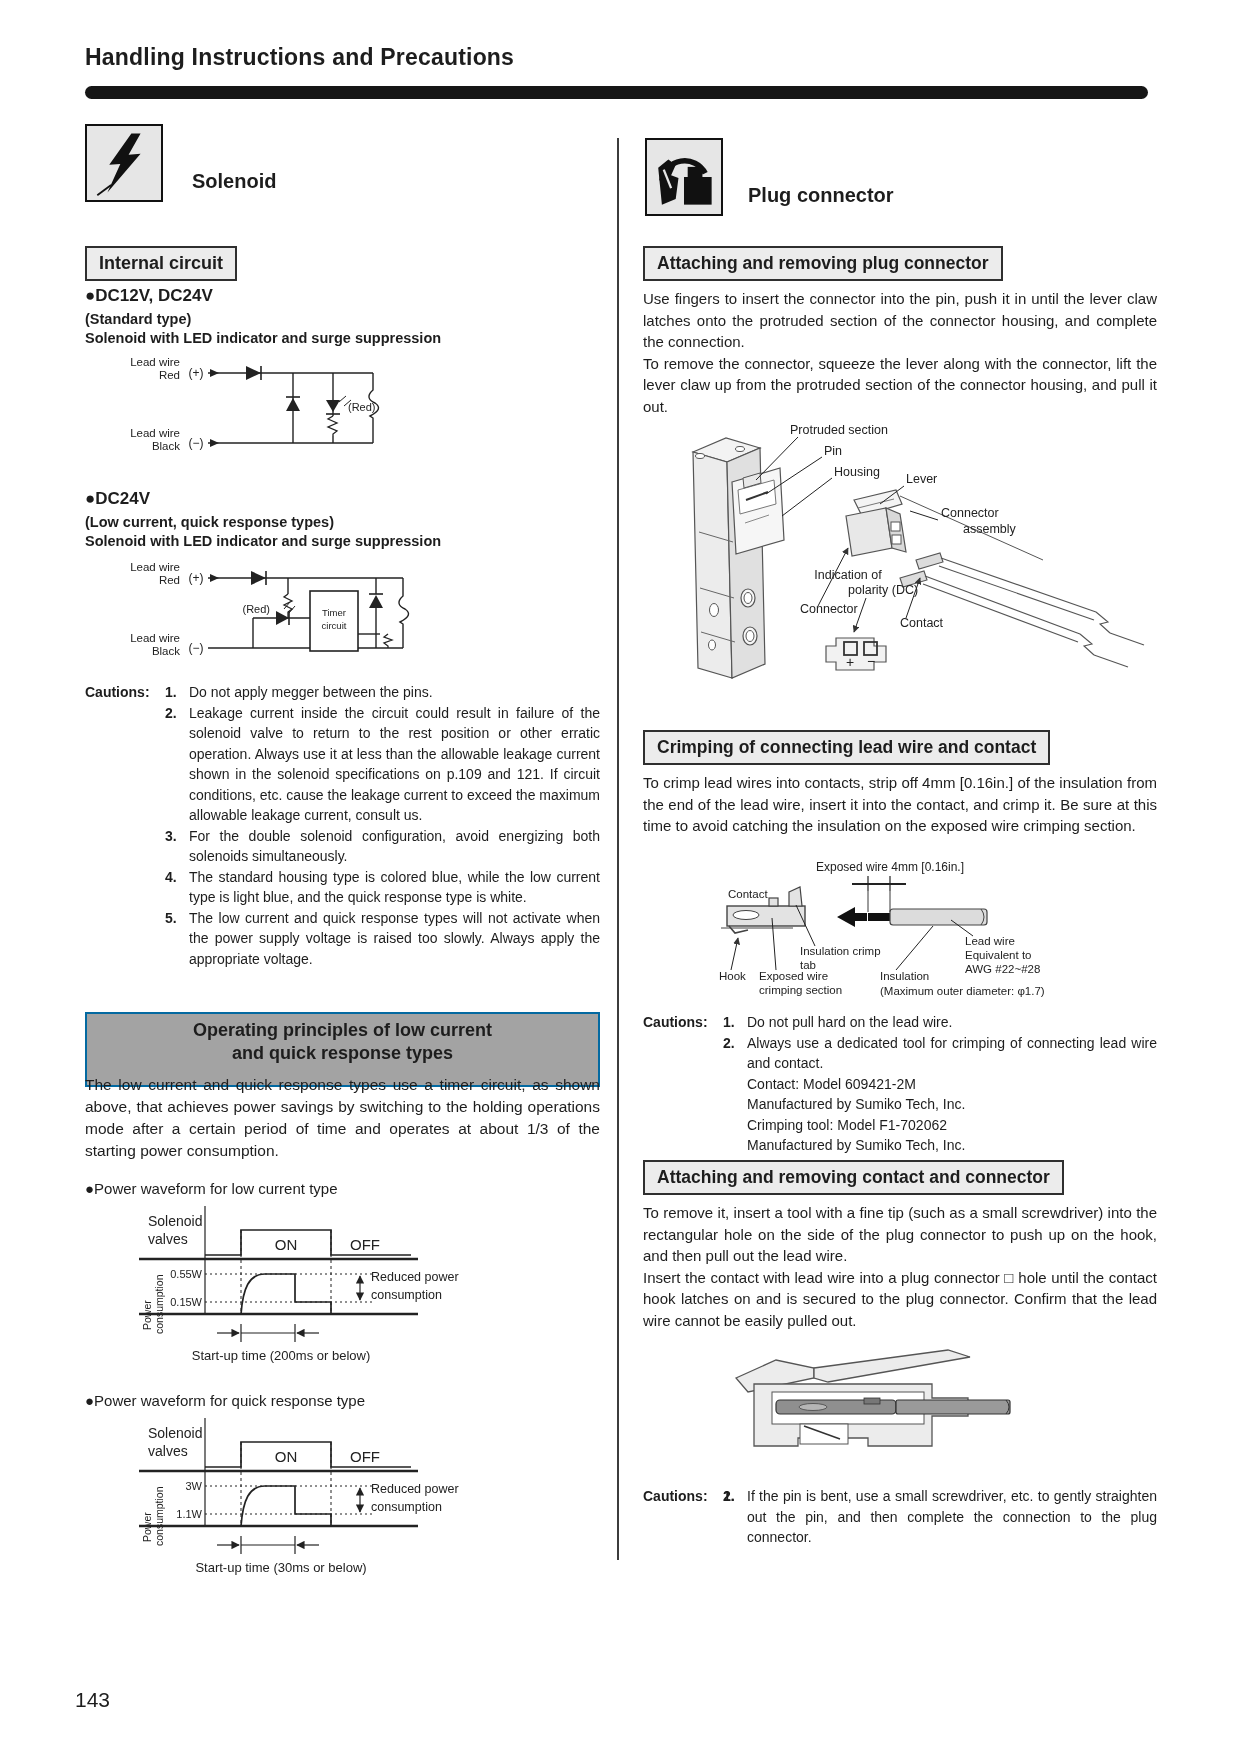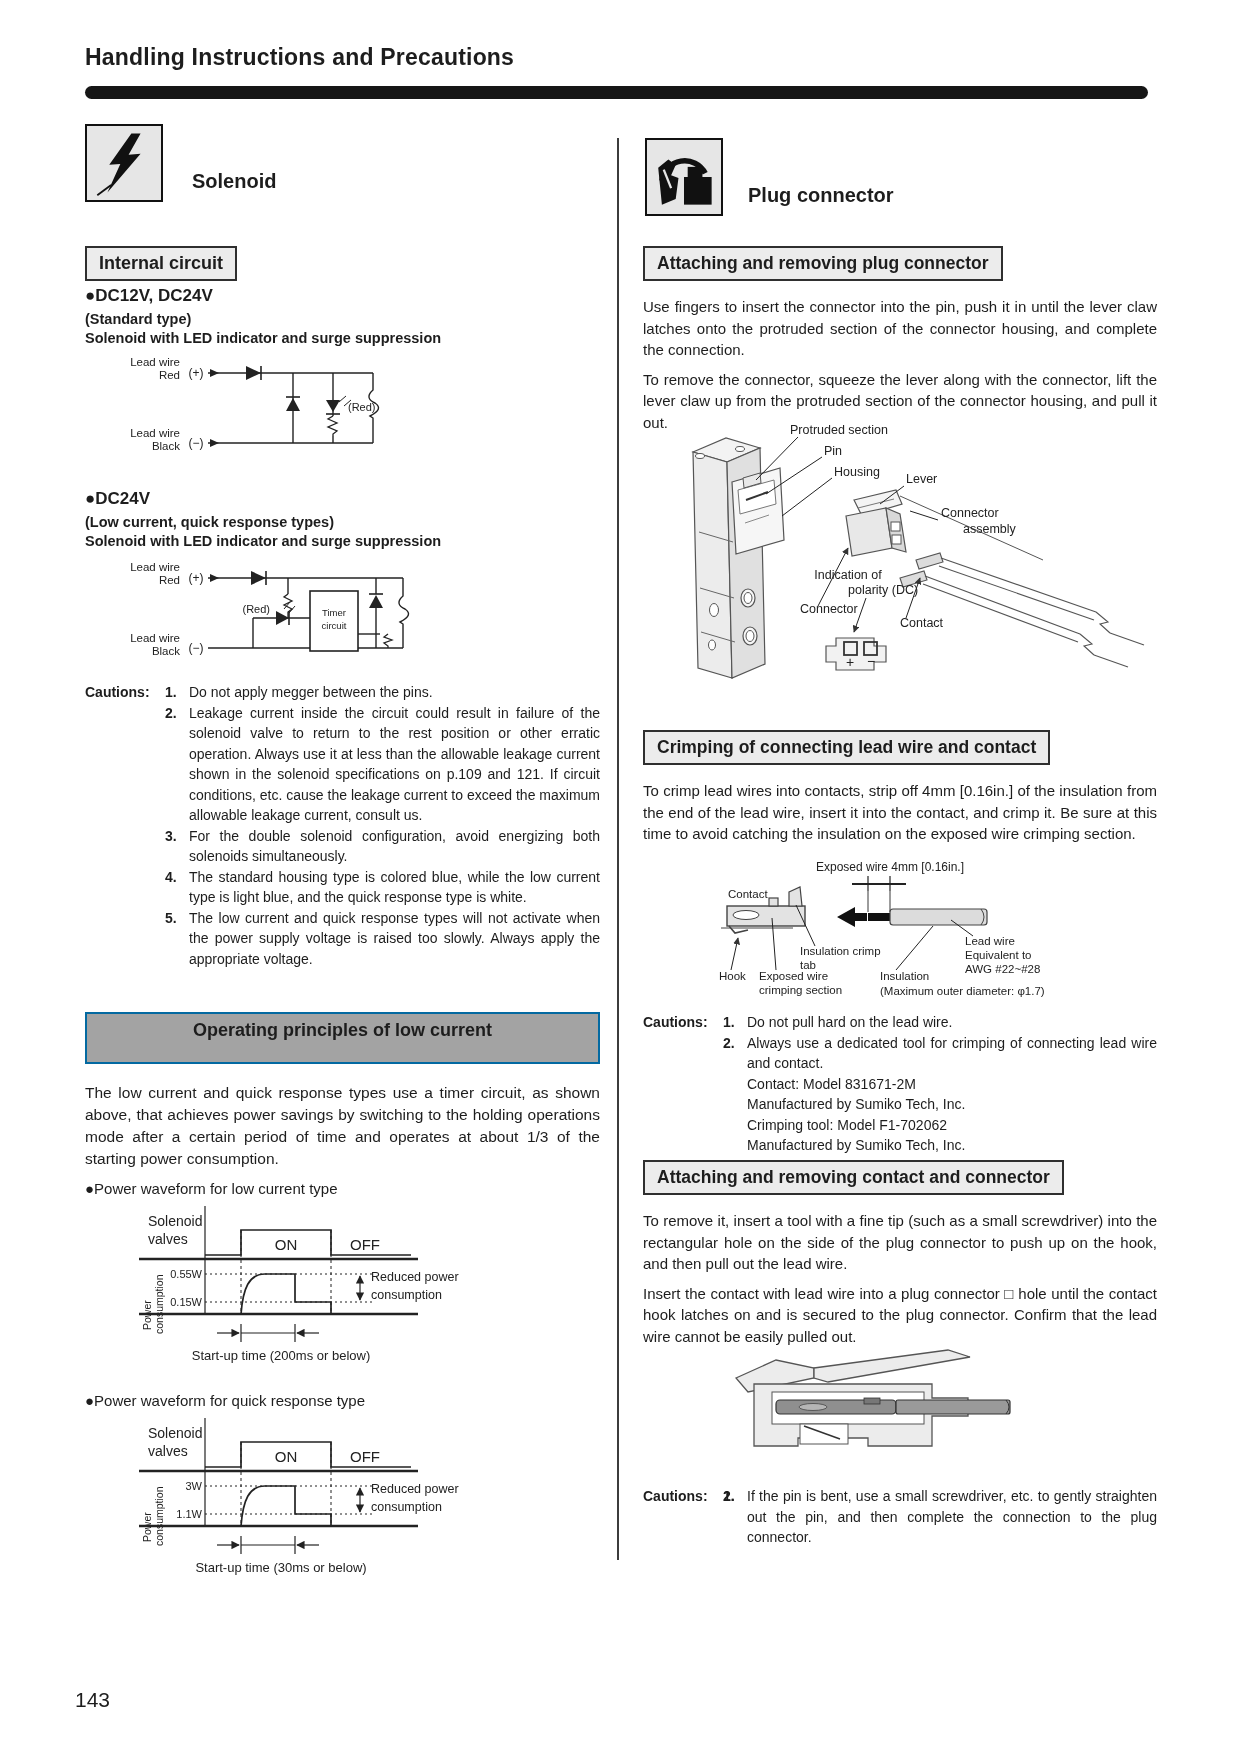--- a/index.html
+++ b/index.html
@@ -10,21 +10,21 @@
   .abs{position:absolute;}
   #page-title{left:85px;top:44px;font-size:23px;font-weight:bold;letter-spacing:.2px;}
   #title-bar{left:85px;top:86px;width:1063px;height:13px;background:#161616;border-radius:7px;}
   #col-divider{left:617px;top:138px;width:2px;height:1422px;background:#3c3c3c;}
   .icon-box{width:74px;height:74px;background:#e6e6e6;border:2px solid #111;display:flex;align-items:center;justify-content:center;}
   .section-label{font-size:20px;font-weight:bold;}
   .head-box{display:inline-block;border:2px solid #2f2f2f;background:#ececec;padding:4px 12px 5px;font-weight:bold;font-size:18px;line-height:22px;text-align:center;}
   .head-box.sm{font-size:17.5px;}
   .bullet-title{font-size:17px;font-weight:bold;}
   .sub-bold{font-size:14.5px;font-weight:bold;}
-  .para{font-size:15px;line-height:21.5px;text-align:justify;margin-top:8px;}
+  .para{font-size:15px;line-height:21.5px;text-align:justify;}
   .para.lg{font-size:15.5px;line-height:22px;}
   .op-box{border:2px solid #0369a1;background:#a3a3a3;text-align:center;padding:5px 0 20px;font-weight:bold;font-size:18px;line-height:23px;}
   .wf-title{font-size:15px;font-weight:normal;}
   .cautions{display:flex;font-size:14px;line-height:20.5px;}
   .cautions .clabel{flex:0 0 80px;font-weight:bold;}
   .cautions .citems{flex:1;}
   .citem{position:relative;padding-left:24px;text-align:justify;display:block;}
   .citem .num{position:absolute;left:0;top:0;font-weight:bold;}
   .subline{padding-left:24px;}
   #page-num{left:75px;top:1688px;font-size:21px;}
@@ -140,20 +140,21 @@
     <div class="citem"><span class="num">1.</span><span>Do not apply megger between the pins.</span></div>
     <div class="citem"><span class="num">2.</span><span>Leakage current inside the circuit could result in failure of the solenoid valve to return to the rest position or other erratic operation. Always use it at less than the allowable leakage current shown in the solenoid specifications on p.109 and 121. If circuit conditions, etc. cause the leakage current to exceed the maximum allowable leakage current, consult us.</span></div>
     <div class="citem"><span class="num">3.</span><span>For the double solenoid configuration, avoid energizing both solenoids simultaneously.</span></div>
     <div class="citem"><span class="num">4.</span><span>The standard housing type is colored blue, while the low current type is light blue, and the quick response type is white.</span></div>
     <div class="citem"><span class="num">5.</span><span>The low current and quick response types will not activate when the power supply voltage is raised too slowly. Always apply the appropriate voltage.</span></div>
   </div>
 </div>
 
 <div class="abs op-box" style="left:85px;top:1012px;width:511px">
   <div>Operating principles of low current</div>
+  <div>and quick response types</div>
 </div>
 <div class="abs para lg" style="left:85px;top:1074px;width:515px">The low current and quick response types use a timer circuit, as shown above, that achieves power savings by switching to the holding operations mode after a certain period of time and operates at about 1/3 of the starting power consumption.</div>
 
 <div class="abs wf-title" style="left:85px;top:1180px">●Power waveform for low current type</div>
 
 <svg class="abs" style="left:113px;top:1202px" width="380" height="168" viewBox="0 0 380 168">
   <defs>
       <marker id="wfa1" viewBox="0 0 10 10" refX="9" refY="5" markerWidth="7" markerHeight="7" orient="auto-start-reverse">
         <path d="M0,0 L10,5 L0,10 z" fill="#222"></path>
       </marker>
@@ -383,21 +384,21 @@
     <line x1="253" y1="112" x2="290" y2="68"></line>
     <line x1="330" y1="78" x2="308" y2="62"></line>
   </g>
 </svg>
 
 <div class="abs cautions" style="left:643px;top:1012px;width:514px">
   <div class="clabel">Cautions:</div>
   <div class="citems">
     <div class="citem"><span class="num">1.</span><span>Do not pull hard on the lead wire.</span></div>
     <div class="citem"><span class="num">2.</span><span>Always use a dedicated tool for crimping of connecting lead wire and contact.</span></div>
-    <div class="subline">Contact: Model 831671-2M</div>
+    <div class="subline">Contact: Model 609421-2M</div>
     <div class="subline">Manufactured by Sumiko Tech, Inc.</div>
     <div class="subline">Crimping tool: Model F1-702062</div>
     <div class="subline">Manufactured by Sumiko Tech, Inc.</div>
   </div>
 </div>
 
 <div class="abs head-box sm" style="left:643px;top:1160px">Attaching and removing contact and connector</div>
 <div class="abs" style="left:643px;top:1202px;width:514px">
   <div class="para">To remove it, insert a tool with a fine tip (such as a small screwdriver) into the rectangular hole on the side of the plug connector to push up on the hook, and then pull out the lead wire.</div>
   <div class="para">Insert the contact with lead wire into a plug connector □ hole until the contact hook latches on and is secured to the plug connector. Confirm that the lead wire cannot be easily pulled out.</div>

